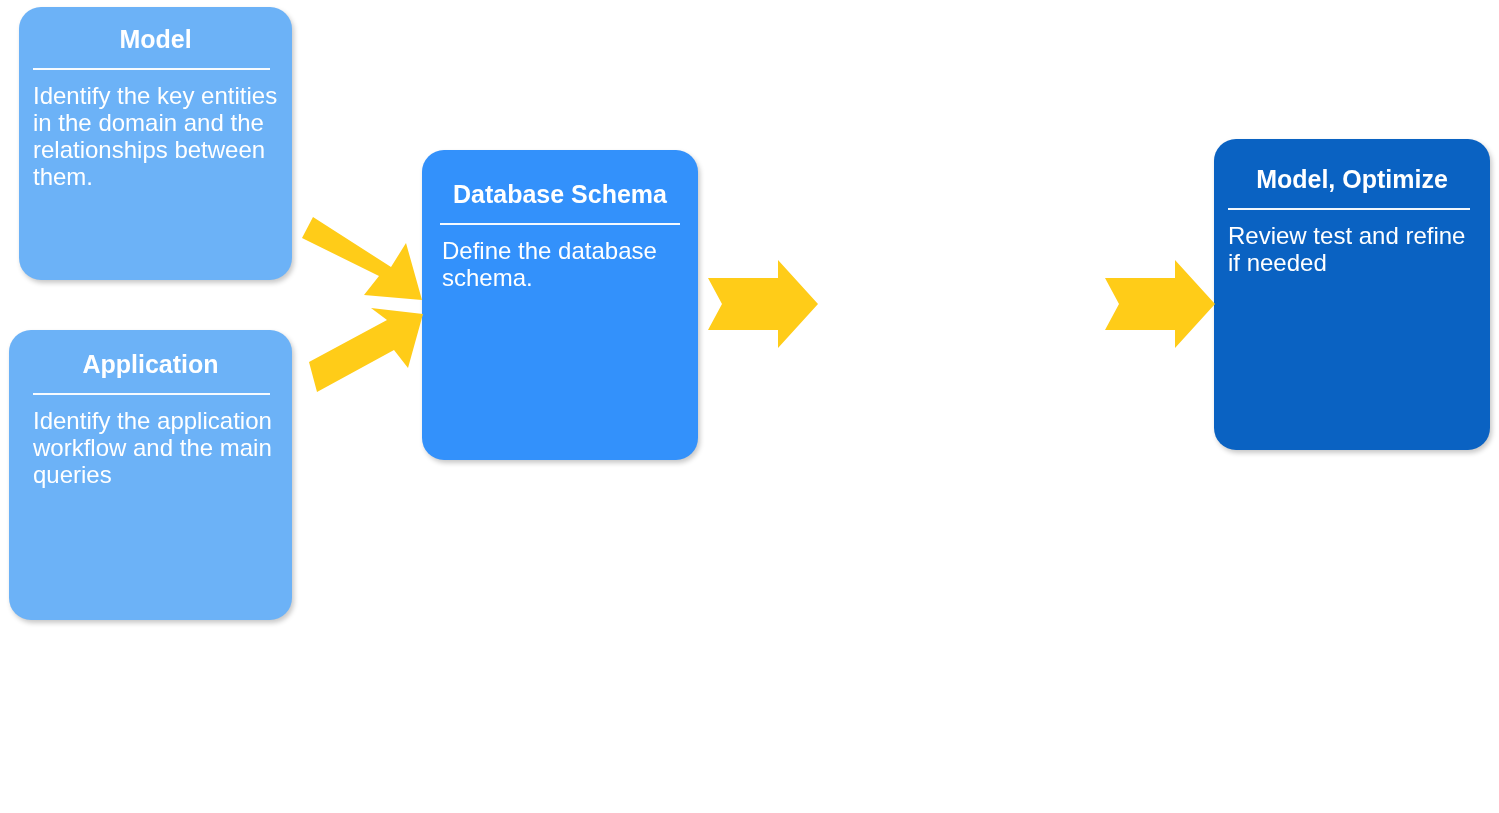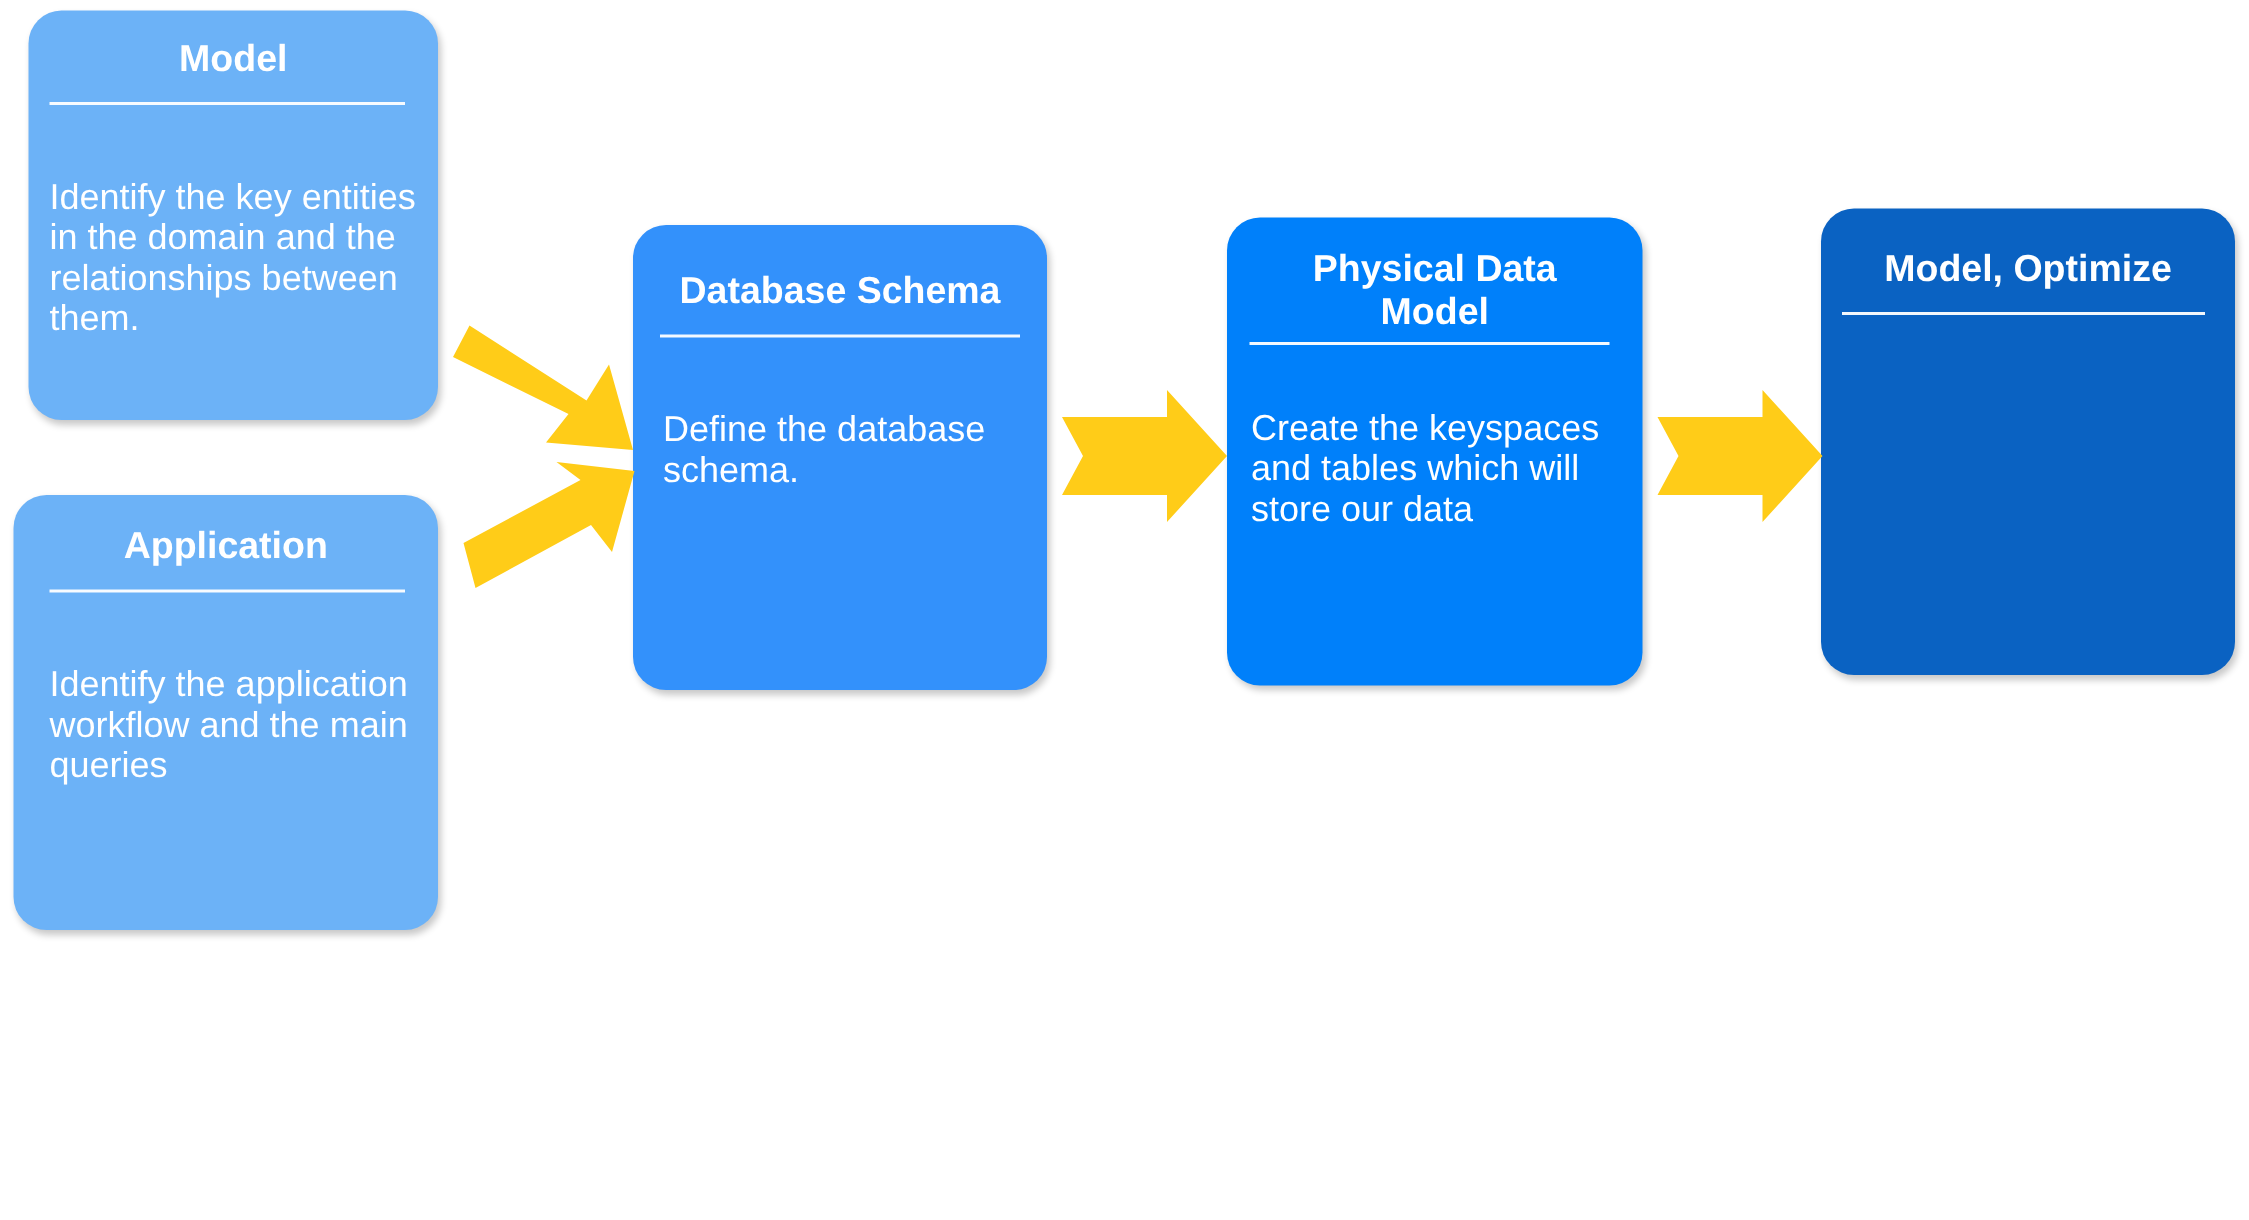--- a/index.html
+++ b/index.html
@@ -45,21 +45,20 @@
   .node-rule {
     height: 0;
     border-top: 2px solid #ffffff;
     opacity: 0.95;
   }
 
   .node-body {
     line-height: 1.13;
     text-align: left;
     white-space: pre-line;
-    margin-top: 36px;
   }
 
   
   #node-domain {
     left: 19px;  top: 7px;
     width: 273px; height: 273px;
     background: #6cb2f7;
   }
   #node-domain .node-title { font-size: 25px; padding: 18px 12px 0 12px; }
   #node-domain .node-rule  { margin: 14px 22px 0 14px; }
@@ -131,29 +130,25 @@
     <div class="node-rule"></div>
     <div class="node-body">Define the database schema.</div>
   </div>
 
   <div class="node" id="node-application" style="background: rgb(108, 178, 247);">
     <div class="node-title">Application</div>
     <div class="node-rule"></div>
     <div class="node-body">Identify the application workflow and the main queries</div>
   </div>
 
-  <div class="node" id="node-physical" style="background: rgb(0, 128, 250);">
-    <div class="node-title">Physical Data Model</div>
-    <div class="node-rule"></div>
-    <div class="node-body">Create the keyspaces and tables which will store our data</div>
-  </div>
 
   <div class="node" id="node-review" style="background: rgb(10, 98, 194);">
     <div class="node-title">Model, Optimize</div>
     <div class="node-rule"></div>
+    <div class="node-body">Review test and refine if needed</div>
   </div>
 
   <svg class="arrow-svg" id="arrow-domain-to-schema" width="130" height="105" viewBox="0 0 130 105">
     <polygon points="18,12 96,62 111,38 127,95 69,90 84,71 7,33" fill="#ffcc18"></polygon>
   </svg>
 
   <svg class="arrow-svg" id="arrow-application-to-schema" width="130" height="100" viewBox="0 0 130 100">
     <polygon points="14,52 92,10 76,-2 128,4 113,58 99,40 22,82" fill="#ffcc18"></polygon>
   </svg>
 

